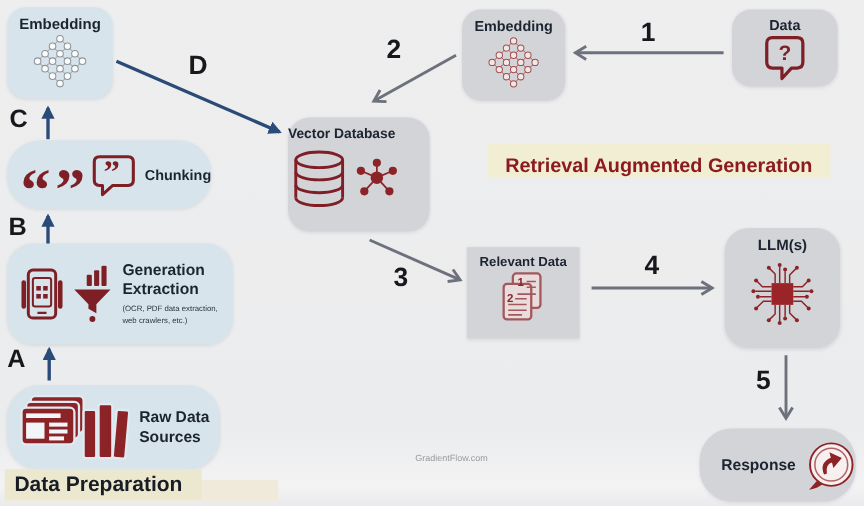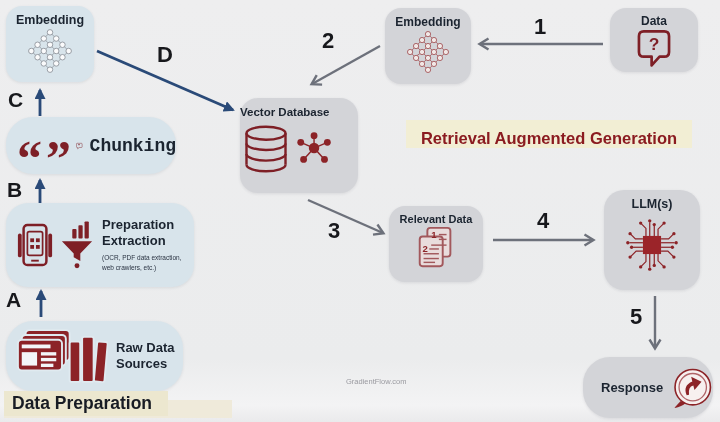--- a/index.html
+++ b/index.html
@@ -9,39 +9,39 @@
 .blue { background:#d8e4eb; box-shadow:0 1px 3px rgba(40,60,80,0.10); }
 .gray { background:#d3d4d8; box-shadow:0 1px 3px rgba(40,40,60,0.10); }
 .btitle { font-weight:bold; color:#1b2430; text-align:center; }
 .overlay { position:absolute; left:0; top:0; }
 .flabel { position:absolute; font-weight:bold; color:#17181c; }
 #embedding-left { left:6px; top:6px; width:88px; height:76px; border-radius:16px; display:flex; flex-direction:column; align-items:center; padding-top:7px; }
 #embedding-left .btitle { font-size:12.5px; }
 #embedding-top { left:385px; top:8px; width:86px; height:76px; border-radius:16px; display:flex; flex-direction:column; align-items:center; padding-top:7px; }
 #embedding-top .btitle { font-size:12px; }
 #chunking { left:6px; top:117px; width:170px; height:57px; border-radius:27px; display:flex; align-items:center; padding-left:11px; }
-#chunking .btitle { font-size:18px; margin-left:7px;font-family:Liberation Mono, monospace; }
+#chunking .btitle { font-size:12px; margin-left:7px; }
 .quote { font-family:"Liberation Serif",serif; color:#7e1f26; font-weight:bold; font-size:50px; line-height:0; position:relative; top:12px; width:23px; display:inline-block; }
 #info-extraction { left:6px; top:203px; width:188px; height:84px; border-radius:22px; display:flex; align-items:center; padding-left:10px; }
 #info-extraction .txt { margin-left:8px; }
 #info-extraction .btitle { font-size:13px; text-align:left; line-height:1.2; }
 #info-extraction .sub { font-size:6.5px; color:#2a3342; margin-top:5px; line-height:1.5; }
 #raw-data { left:6px; top:321px; width:177px; height:70px; border-radius:27px; display:flex; align-items:center; padding-left:10px; }
 #raw-data .btitle { font-size:13px; text-align:left; line-height:1.25; margin-left:8px; }
 #data-prep-strip { left:4px; top:400px; width:228px; height:18px; background:#efeada; }
 #data-prep { left:4px; top:391px; width:164px; height:25px; background:#ece7cf; display:flex; align-items:center; padding-left:8px; }
 #data-prep .btitle { font-size:17.5px; color:#181c24; }
 #query { left:610px; top:8px; width:88px; height:64px; border-radius:16px; display:flex; flex-direction:column; align-items:center; padding-top:6px; }
 #query .btitle { font-size:12px; }
 #vector-db { left:240px; top:98px; width:118px; height:95px; border-radius:18px; display:flex; flex-direction:column; align-items:flex-start; padding-top:8px; }
 #vector-db .btitle { font-size:11.5px; }
 #vector-db .icons { display:flex; align-items:center; gap:4px; margin-top:4px; }
 #rag-title { left:406px; top:120px; width:286px; height:28px; background:#f2eed4; display:flex; align-items:flex-end; justify-content:center; }
 #rag-title .t { color:#8b1b20; font-weight:bold; font-size:16.5px; }
-#relevant-data { left:389px; top:206px; width:94px; height:76px; border-radius:16px; display:flex; flex-direction:column; align-items:center; padding-top:7px; }
+#relevant-data { left:389px; top:206px; width:94px; height:76px; border-radius:0; display:flex; flex-direction:column; align-items:center; padding-top:7px; }
 #relevant-data .btitle { font-size:11px; }
 #llm { left:604px; top:190px; width:96px; height:100px; border-radius:20px; display:flex; flex-direction:column; align-items:center; padding-top:7px; }
 #llm .btitle { font-size:12.5px; }
 #response { left:583px; top:357px; width:130px; height:61px; border-radius:27px; display:flex; align-items:center; }
 #response .btitle { font-size:13px; margin-left:18px; }
 #response svg { margin-left:8px; }
 #watermark { position:absolute; left:346px; top:377px; font-size:7.5px; color:#9a9aa0; }
 </style>
 </head>
 <body>
@@ -120,21 +120,21 @@
     <svg width="34" height="48" viewBox="0 0 36 50" style="margin-left:6px;">
       <g fill="#7e1f26">
         <rect x="13" y="8" width="4.5" height="10" rx="1"></rect>
         <rect x="19.5" y="4" width="4.5" height="14" rx="1"></rect>
         <rect x="26" y="0" width="4.5" height="18" rx="1"></rect>
         <path d="M2 21 L34 21 L21.5 34 L21.5 42 L14.5 38 L14.5 34 Z"></path>
         <circle cx="18" cy="47" r="2.6"></circle>
       </g>
     </svg>
     <div class="txt">
-      <div class="btitle"><span>Preparation</span><br><span>Extraction</span></div>
+      <div class="btitle"><span>Generation</span><br><span>Extraction</span></div>
       <div class="sub"><span>(OCR, PDF data extraction,</span><br><span>web crawlers, etc.)</span></div>
     </div>
   </div>
 
   <div class="box blue" id="raw-data">
     <svg width="92" height="56" viewBox="0 0 96 58">
       <g fill="#8c2327" stroke="#e0eaf0" stroke-width="2">
         <rect x="10" y="2" width="46" height="32" rx="4"></rect>
         <rect x="6" y="7" width="46" height="32" rx="4"></rect>
         <rect x="2" y="12" width="46" height="32" rx="4"></rect>

